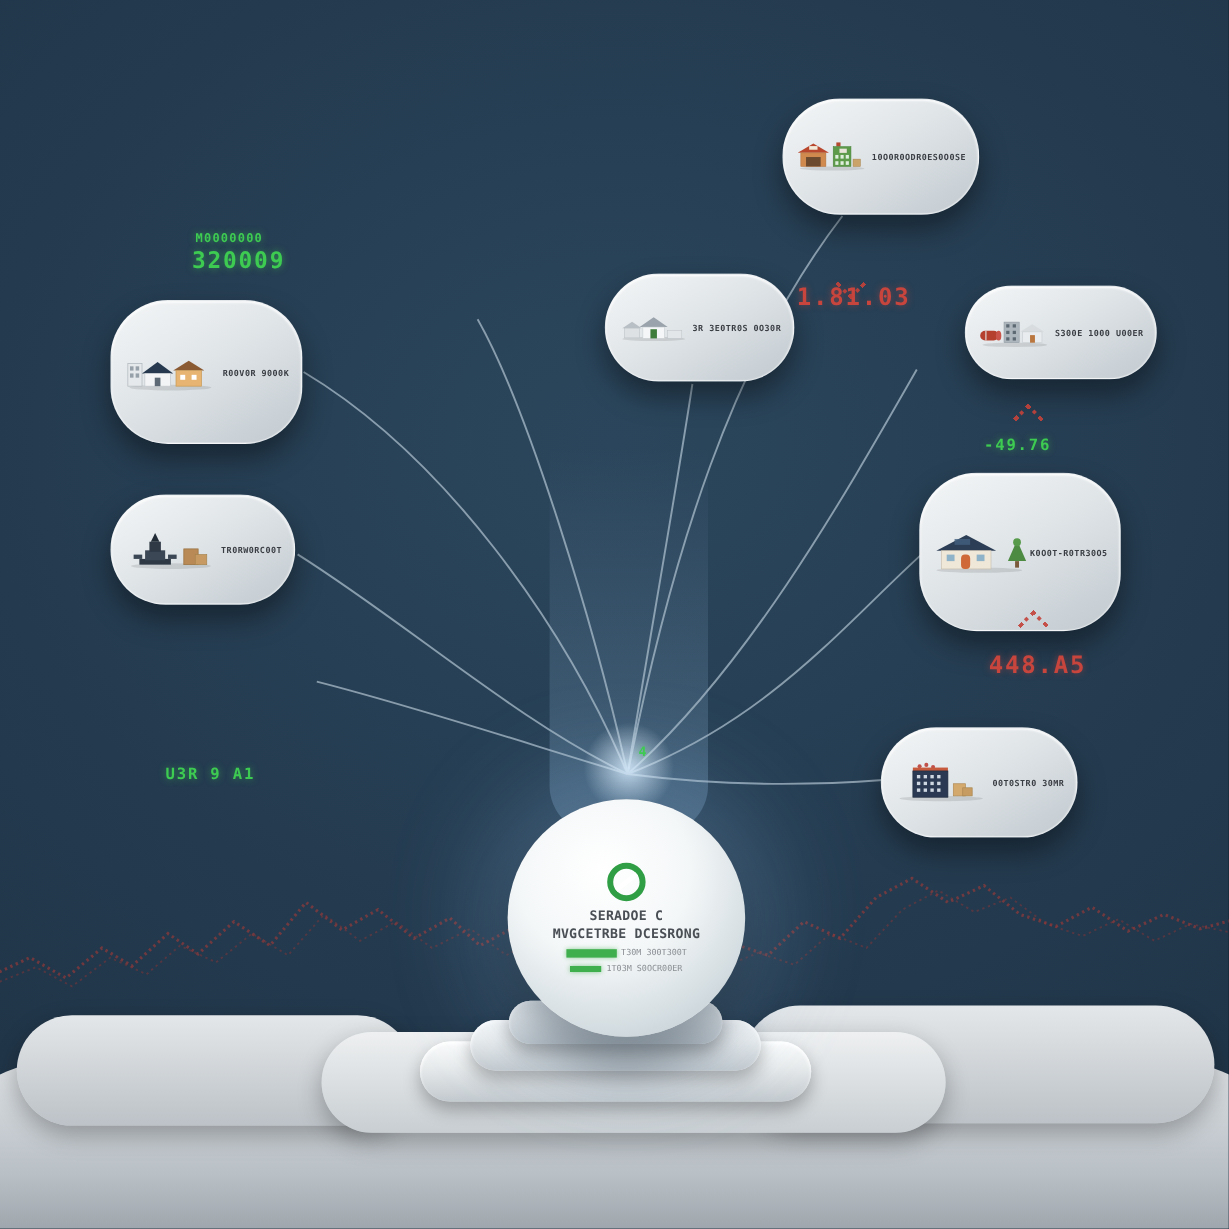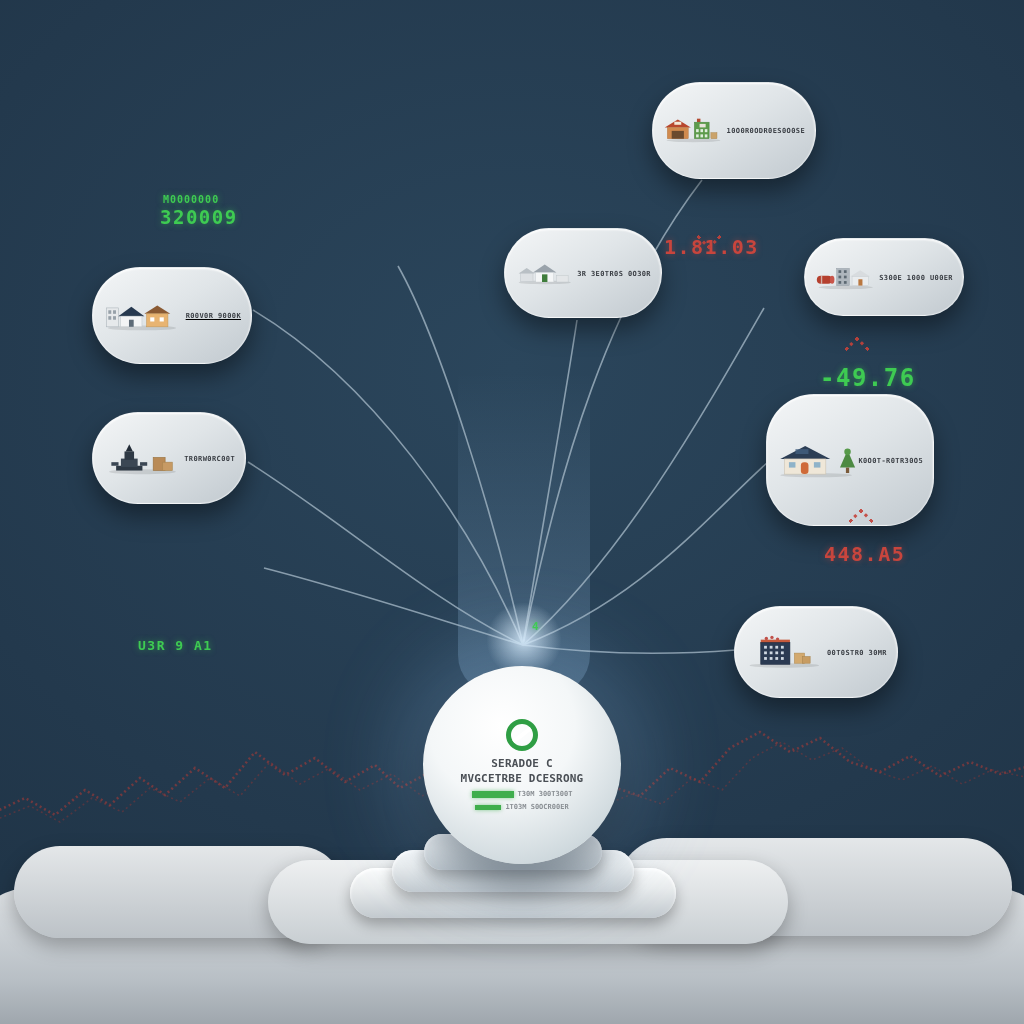--- a/index.html
+++ b/index.html
@@ -44,50 +44,50 @@
     display:flex; flex-direction:column; align-items:center; justify-content:center; gap:2px; }
   .ring-icon { width:22px; height:22px; border:5px solid #2f9e44; border-radius:50%;
     position:relative; margin-bottom:4px; overflow:hidden; }
   .ring-icon::after { content:""; position:absolute; left:-4px; top:9px; width:30px; height:4px;
     background:#ffffff; transform:rotate(-38deg); }
   .sphere .t-line { font-family:"DejaVu Sans Mono", monospace; font-size:11px; font-weight:bold;
     color:#4a4f55; letter-spacing:.2px; line-height:13px; text-align:right; }
   .meter-row { display:flex; align-items:center; gap:4px; margin-top:3px; }
   .meter-bar { width:42px; height:7px; background:#3fae4c; box-shadow:0 0 4px rgba(63,174,76,.6); }
   .meter-bar.short { width:26px; height:5px; }
-  .meter-text { font-family:"DejaVu Sans Mono", monospace; font-size:7px; font-weight:bold; color:#8a8f94; }
+  .meter-text { font-family:"DejaVu Sans Mono", monospace; font-size:7px; font-weight:normal; color:#8a8f94; }
 
   
   .card { position:absolute; border-radius:48px;
     background: linear-gradient(150deg, #f4f6f7 0%, #e0e5e8 45%, #c1c9cf 100%);
     box-shadow: 0 12px 24px rgba(0,0,0,.40), inset 0 1px 2px #ffffff;
     border:1px solid rgba(255,255,255,.45);
     display:flex; align-items:center; justify-content:flex-end;
     padding:6px 10px 7px; box-sizing:border-box; }
   .card .illus { flex:1; display:flex; align-items:flex-end; justify-content:center; width:100%; overflow:hidden; }
   .card .caption { font-family:"DejaVu Sans Mono", monospace; font-size:7px; font-weight:bold;
     letter-spacing:.4px; color:#3a3e44; white-space:nowrap; margin-top:2px; }
-  #card-1 { left:92px;  top:267px; width:160px; height:97px;text-decoration:underline; }
+  #card-1 { left:92px;  top:250px; width:160px; height:120px; }
   #card-2 { left:310px; top:172px; width:160px; height:92px; }
   #card-3 { left:504px; top:228px; width:158px; height:90px; }
   #card-4 { left:652px; top:82px;  width:164px; height:97px; }
   #card-5 { left:804px; top:238px; width:160px; height:78px; }
   #card-6 { left:766px; top:394px; width:168px; height:132px; }
   #card-7 { left:734px; top:606px; width:164px; height:92px; }
   #card-8 { left:92px;  top:412px; width:154px; height:92px; }
   #card-9 { left:106px; top:516px; width:156px; height:95px; }
 
   
   .ticker { position:absolute; font-family:"DejaVu Sans Mono", monospace; font-weight:bold; letter-spacing:1.5px; }
   .ticker.green { color:#3ecb52; text-shadow:0 0 6px rgba(62,203,82,.55); }
   .ticker.red   { color:#c8453d; text-shadow:0 0 6px rgba(200,69,61,.5); }
   #ticker-topleft-label { left:163px; top:194px; font-size:10px; letter-spacing:1px; }
   #ticker-topleft-value { left:160px; top:206px; font-size:19px; }
   #ticker-topright-value{ left:664px; top:194px; font-size:20px;margin-top:41px; }
-  #ticker-right-upper   { left:820px; top:364px; font-size:24px; }
+  #ticker-right-upper   { left:820px; top:364px; font-size:13px; }
   #ticker-right-lower   { left:824px; top:542px; font-size:20px; }
   #ticker-left-lower    { left:138px; top:638px; font-size:13px; }
   #ticker-hub           { left:532px; top:620px; font-size:11px; letter-spacing:0; }
 
   .caret { position:absolute; width:15px; height:15px;
     border-top:3px dotted rgba(196,66,58,.9); border-right:3px dotted rgba(196,66,58,.9); }
   .caret.up   { transform:rotate(-45deg); }
   .caret.down { transform:rotate(135deg); }
   #caret-topright    { left:700px; top:228px; }
   #caret-right-upper { left:848px; top:340px; }

